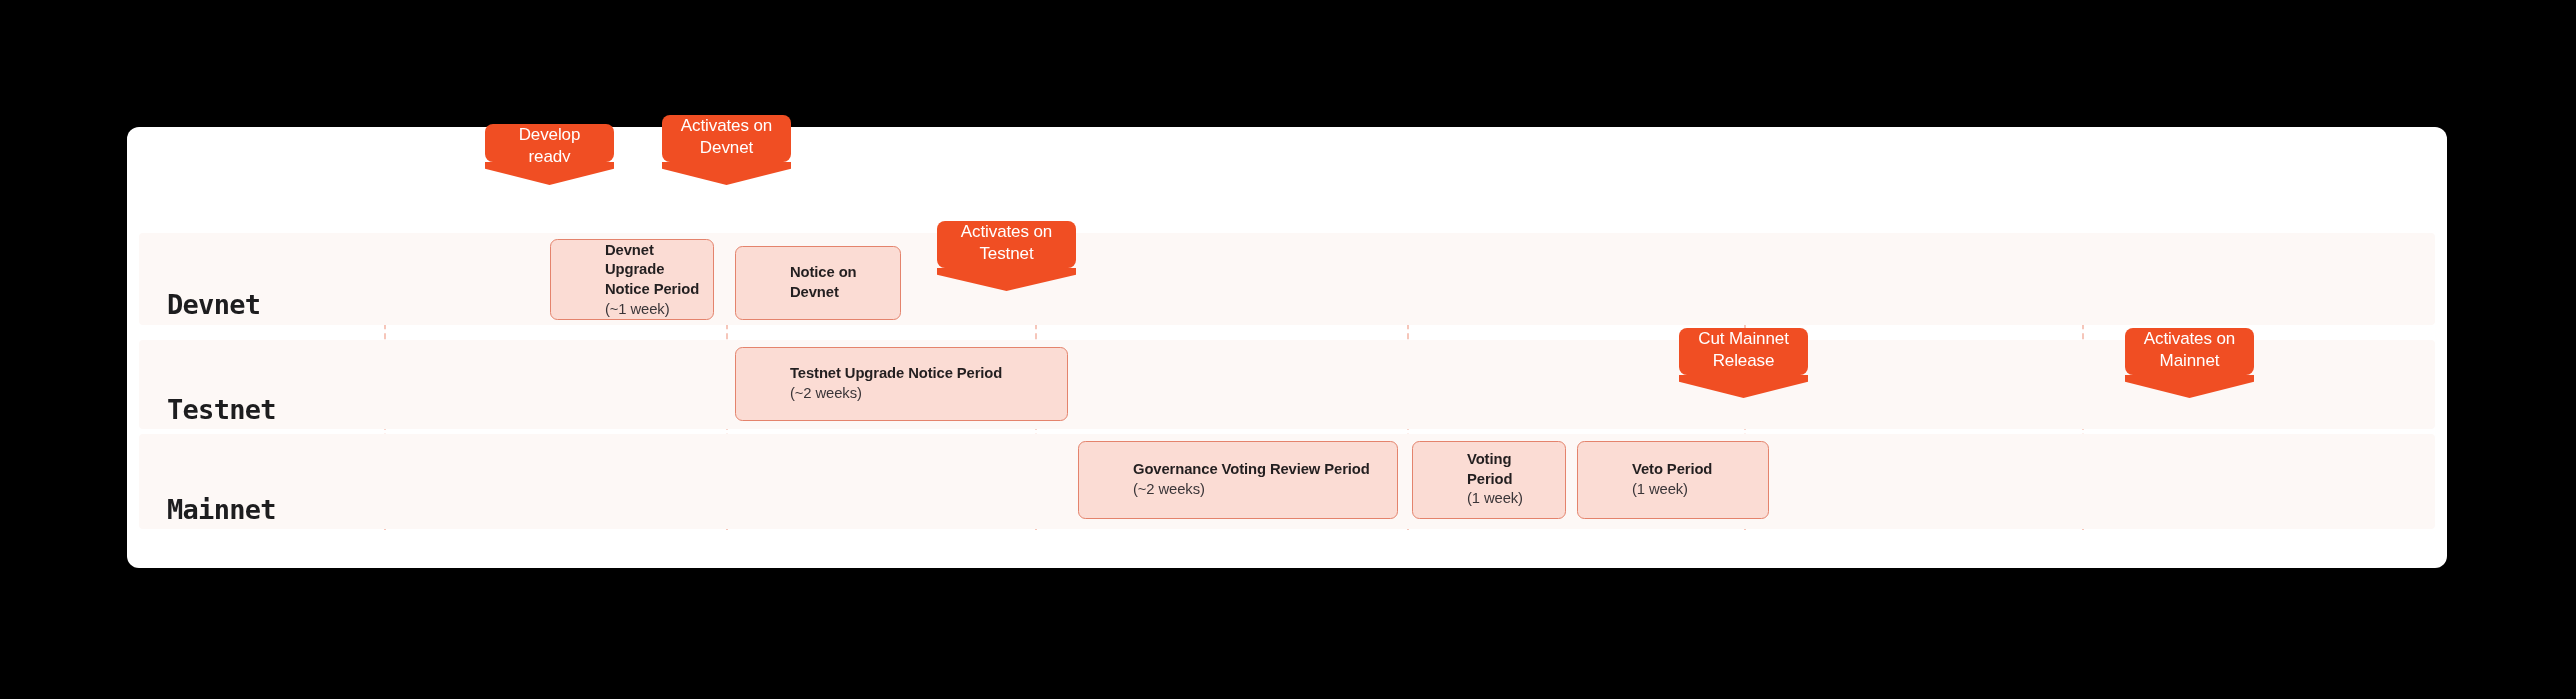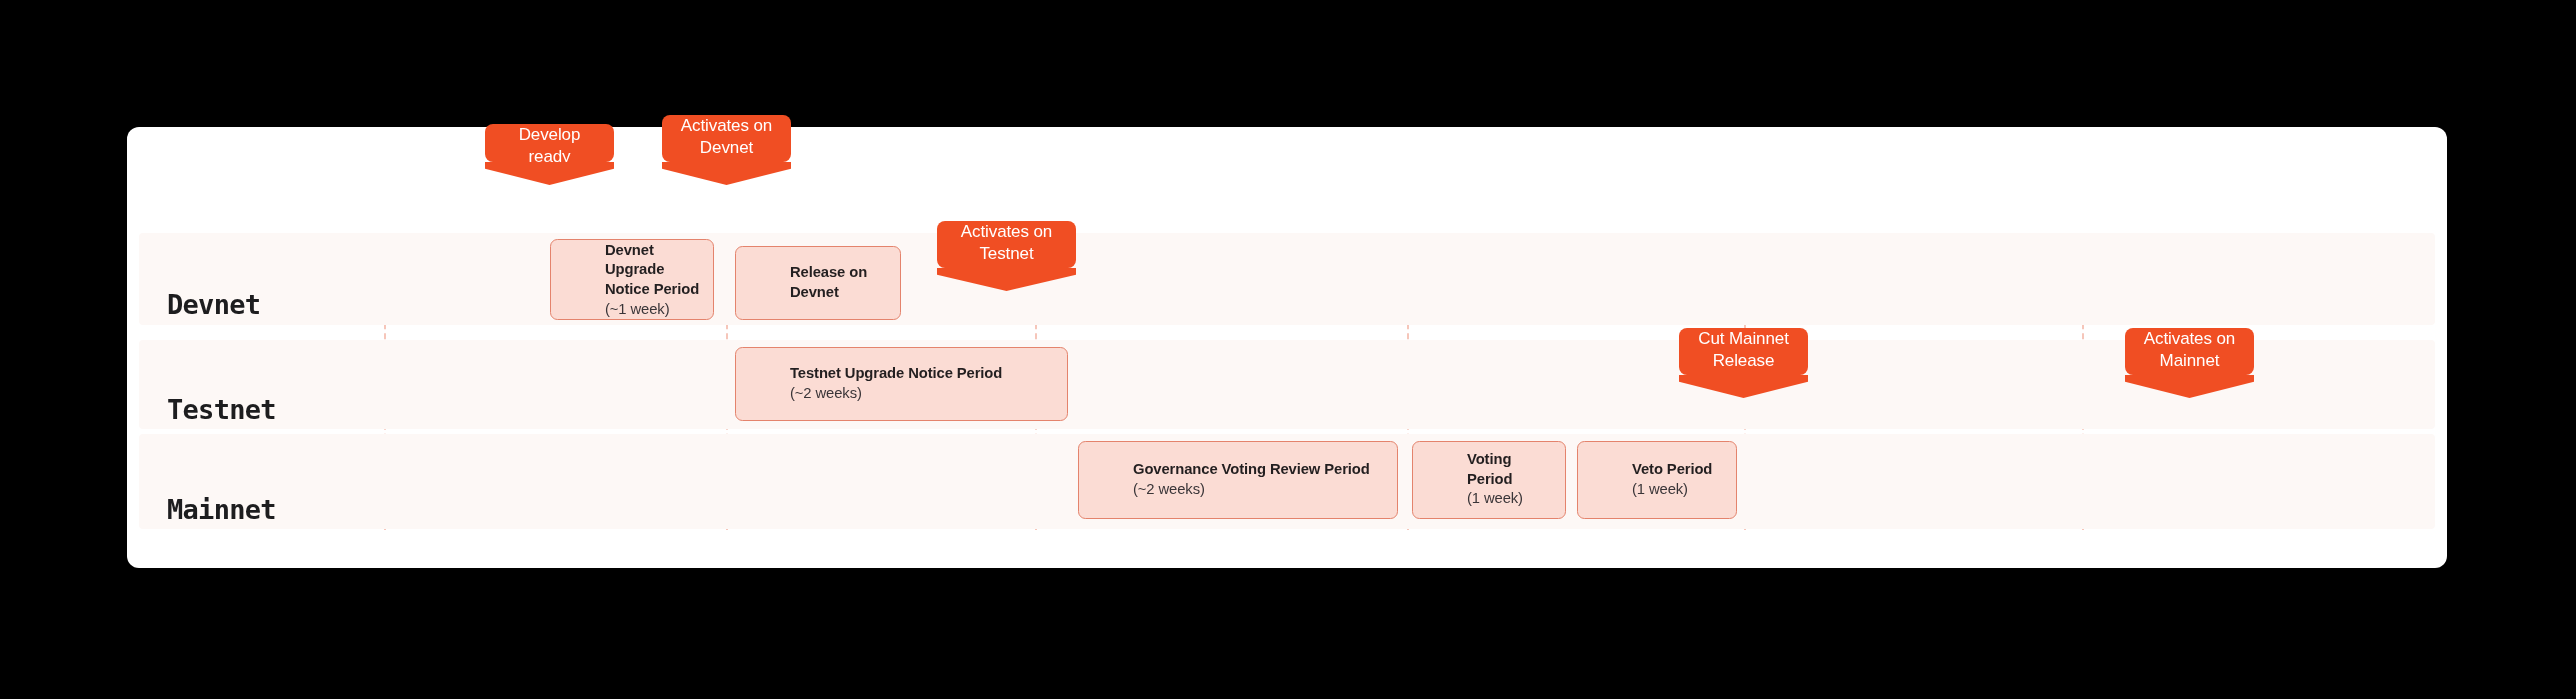--- a/index.html
+++ b/index.html
@@ -84,21 +84,21 @@
 
   <div class="bar" style="left:423px;top:112px;width:164px;height:81px">
     <div class="bar-inner">
       <div class="bar-title">Devnet Upgrade Notice Period</div>
       <div class="bar-sub">(~1 week)</div>
     </div>
   </div>
 
   <div class="bar" style="left:608px;top:119px;width:166px;height:74px">
     <div class="bar-inner">
-      <div class="bar-title">Release on Devnet</div>
+      <div class="bar-title">Notice on Devnet</div>
 
     </div>
   </div>
 
   <div class="row-band" style="top:213px;height:89px"></div>
   <div class="row-label" style="top:243px">Testnet</div>
 
   <div class="bar" style="left:608px;top:220px;width:333px;height:74px">
     <div class="bar-inner">
       <div class="bar-title">Testnet Upgrade Notice Period</div>
@@ -117,21 +117,21 @@
     </div>
   </div>
 
   <div class="bar" style="left:1285px;top:314px;width:154px;height:78px">
     <div class="bar-inner">
       <div class="bar-title">Voting Period</div>
       <div class="bar-sub">(1 week)</div>
     </div>
   </div>
 
-  <div class="bar" style="left:1450px;top:314px;width:160px;height:78px">
+  <div class="bar" style="left:1450px;top:314px;width:192px;height:78px">
     <div class="bar-inner">
       <div class="bar-title">Veto Period</div>
       <div class="bar-sub">(1 week)</div>
     </div>
   </div>
 
 
   <div class="badge" style="left:358px;top:-2.7px;width:129px">
     <div class="badge-body" style="height:38px">
       <span>Develop ready</span>

